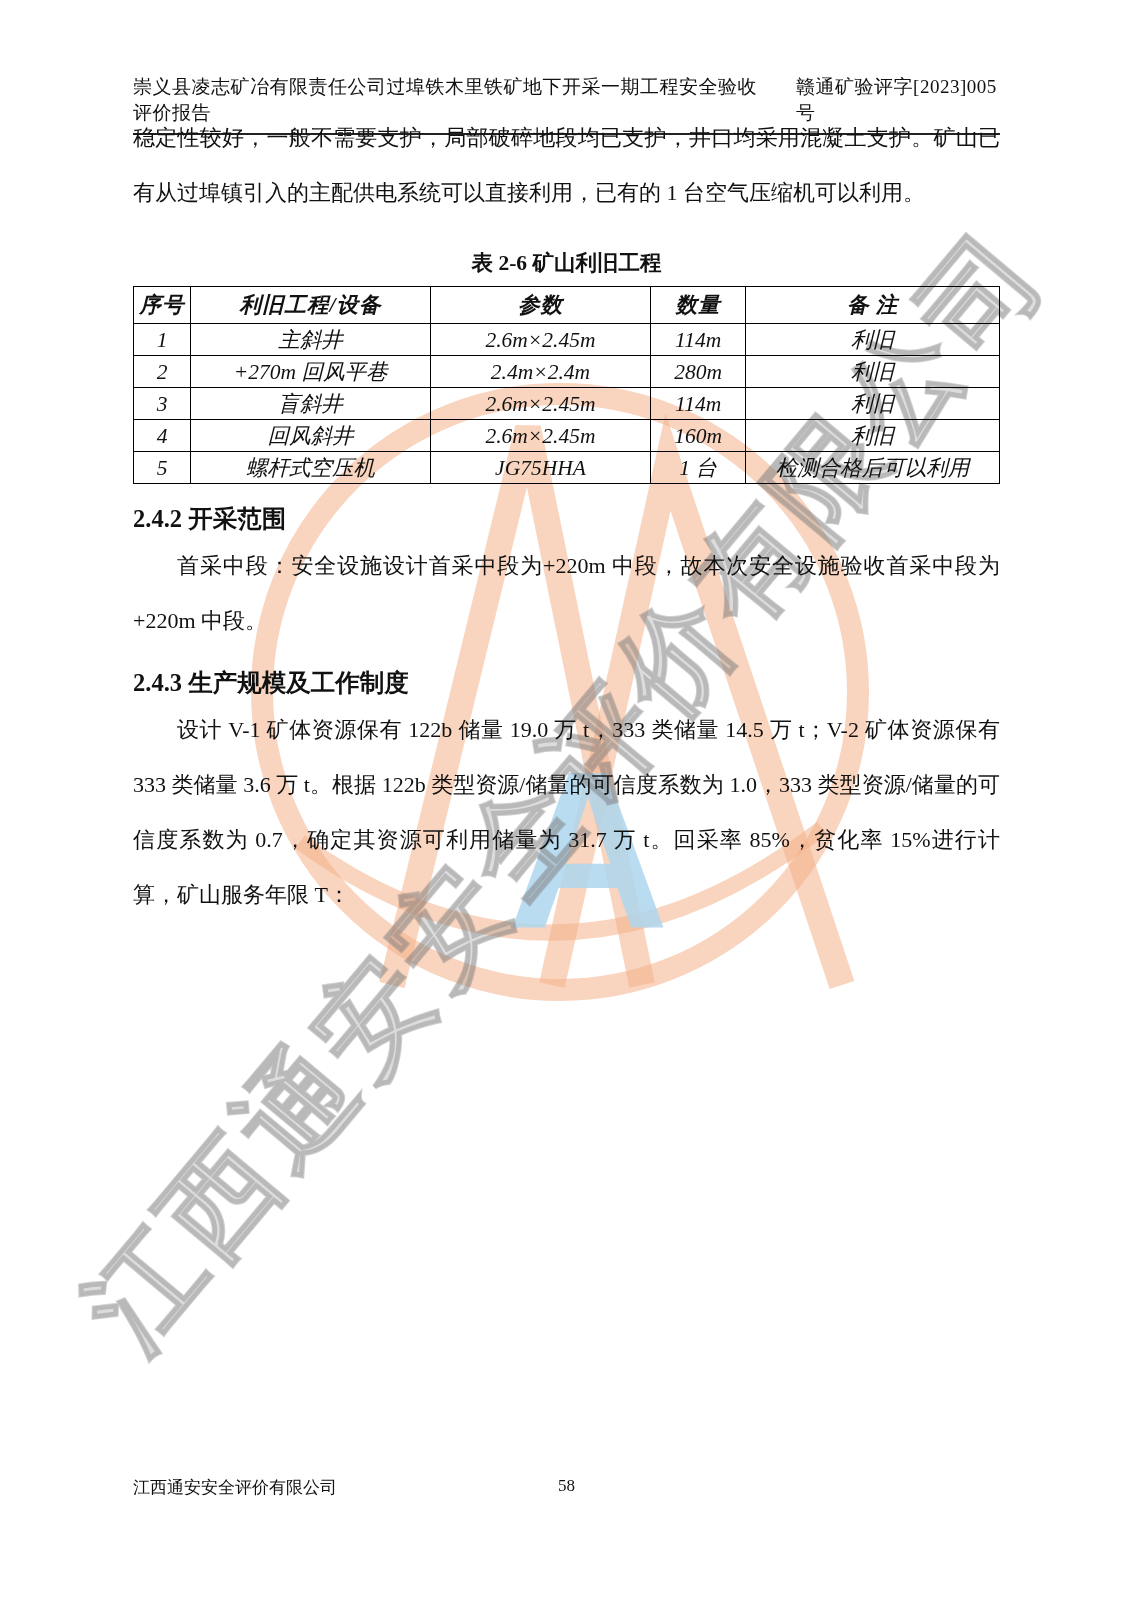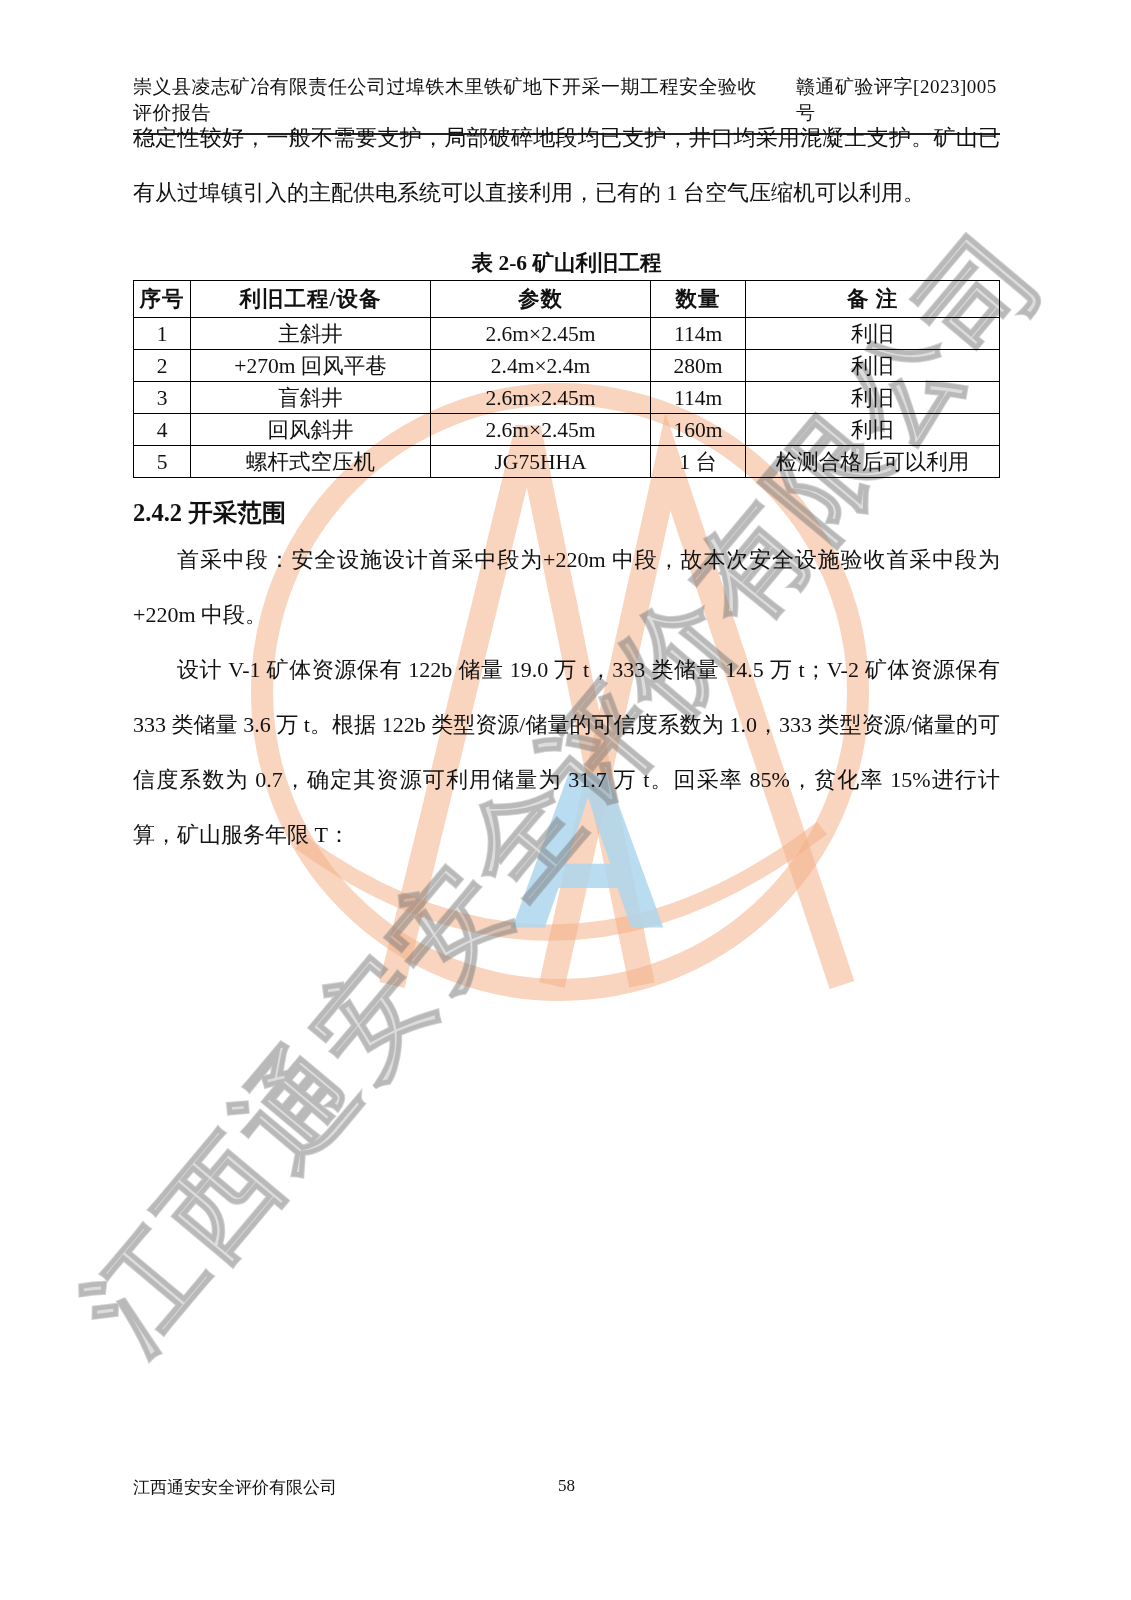--- a/index.html
+++ b/index.html
@@ -38,22 +38,23 @@
   }
   .ftr .company{position:absolute; left:0; top:0;}
   .ftr .pageno{position:absolute; left:0; right:0; text-align:center; top:0;}
   
   .content{position:relative; z-index:1; padding:110px 131px 0 133px;}
   p.body{font-size:22px; line-height:55px; text-align:justify; margin:0; text-justify:inter-ideograph;}
   p.indent{text-indent:2em;}
   .p1{margin-top:34px;}
   .tbl-title{margin-top:28px; font-size:21.5px; font-weight:bold; text-align:center; line-height:30px;}
   table.utable{
-    width:100%; border-collapse:collapse; table-layout:fixed; margin-top:2px;
+    width:100%; border-collapse:collapse; table-layout:fixed; margin-top:8px;
     font-size:21.5px;
+    font-style:italic;
   }
   table.utable th, table.utable td{
     border:1.6px solid #000; text-align:center; padding:0 2px;
     height:31px; line-height:26px; overflow:hidden; white-space:nowrap;
   }
   table.utable th{height:36px; font-weight:bold; letter-spacing:1px;}
   .c1{width:6.6%;} .c2{width:27.7%;} .c3{width:25.4%;} .c4{width:11%;} .c5{width:29.3%;}
   h2.sec{
     font-size:24.5px; font-weight:bold; margin:16px 0 0 0; line-height:38px;
     font-family:"Liberation Serif","DejaVu Serif",serif;
@@ -142,20 +143,21 @@
           <td>JG75HHA</td>
           <td>1 台</td>
           <td>检测合格后可以利用</td>
         </tr>
       </tbody>
     </table>
 
     <h2 class="sec">2.4.2 开采范围</h2>
     <p class="body indent sp14">首采中段：安全设施设计首采中段为+220m 中段，故本次安全设施验收首采中段为+220m 中段。</p>
 
+    <h2 class="sec sp8">2.4.3 生产规模及工作制度</h2>
     <p class="body indent sp14">设计 V-1 矿体资源保有 122b 储量 19.0 万 t，333 类储量 14.5 万 t；V-2 矿体资源保有 333 类储量 3.6 万 t。根据 122b 类型资源/储量的可信度系数为 1.0，333 类型资源/储量的可信度系数为 0.7，确定其资源可利用储量为 31.7 万 t。回采率 85%，贫化率 15%进行计算，矿山服务年限 T：</p>
 
   </div>
 
   <div class="ftr">
     <span class="company">江西通安安全评价有限公司</span>
     <span class="pageno">58</span>
   </div>
 
 </div>

